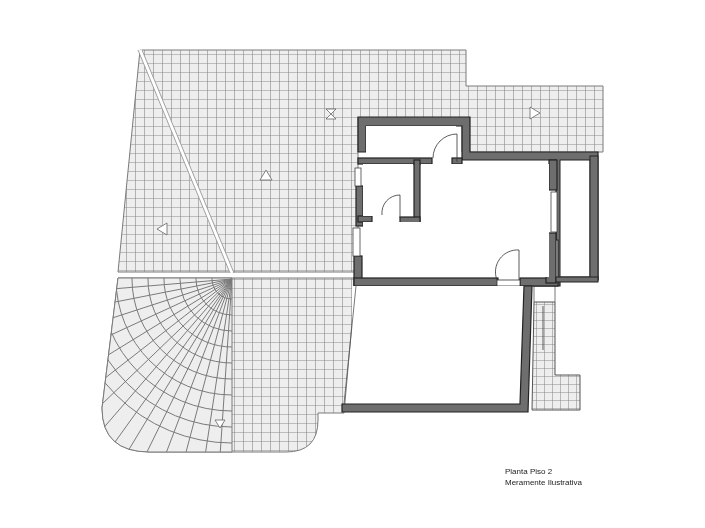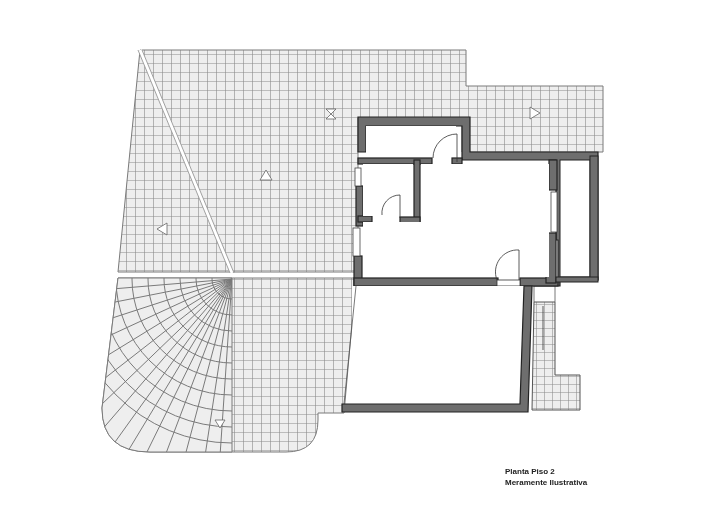--- a/index.html
+++ b/index.html
@@ -1,19 +1,19 @@
 <!DOCTYPE html>
 <html><head>
 <meta charset="utf-8">
 <style>
   html, body { margin: 0; padding: 0; background: #ffffff; }
   body { width: 705px; height: 528px; position: relative; overflow: hidden; font-family: "Liberation Sans", sans-serif; }
   #plan { position: absolute; left: 0; top: 0; width: 705px; height: 528px; }
   .caption { position: absolute; left: 505px; top: 466px; font-size: 8px; line-height: 11px; color: #222; font-family: "Liberation Sans", sans-serif; }
-  .caption div { white-space: nowrap; font-weight: bold; }
+  .caption div { white-space: nowrap; }
 </style>
 </head>
 <body>
 
 <svg id="plan" viewBox="0 0 705 528" xmlns="http://www.w3.org/2000/svg">
   <defs>
     <pattern id="tiles" width="9" height="9" patternUnits="userSpaceOnUse">
       <rect width="9" height="9" fill="#eeeeee"></rect>
       <path d="M0 0 H9 M0 0 V9" stroke="#8a8a8a" stroke-width="1.2"></path>
     </pattern>

